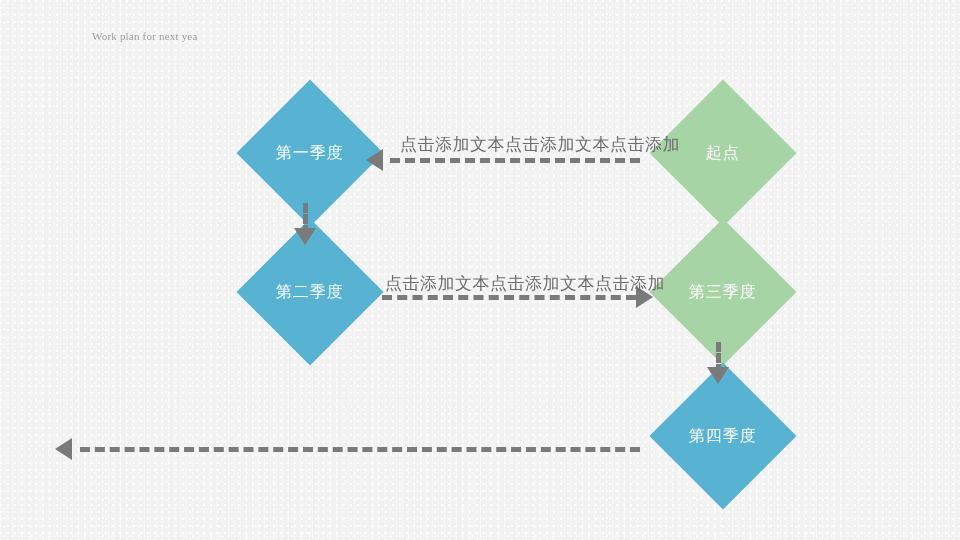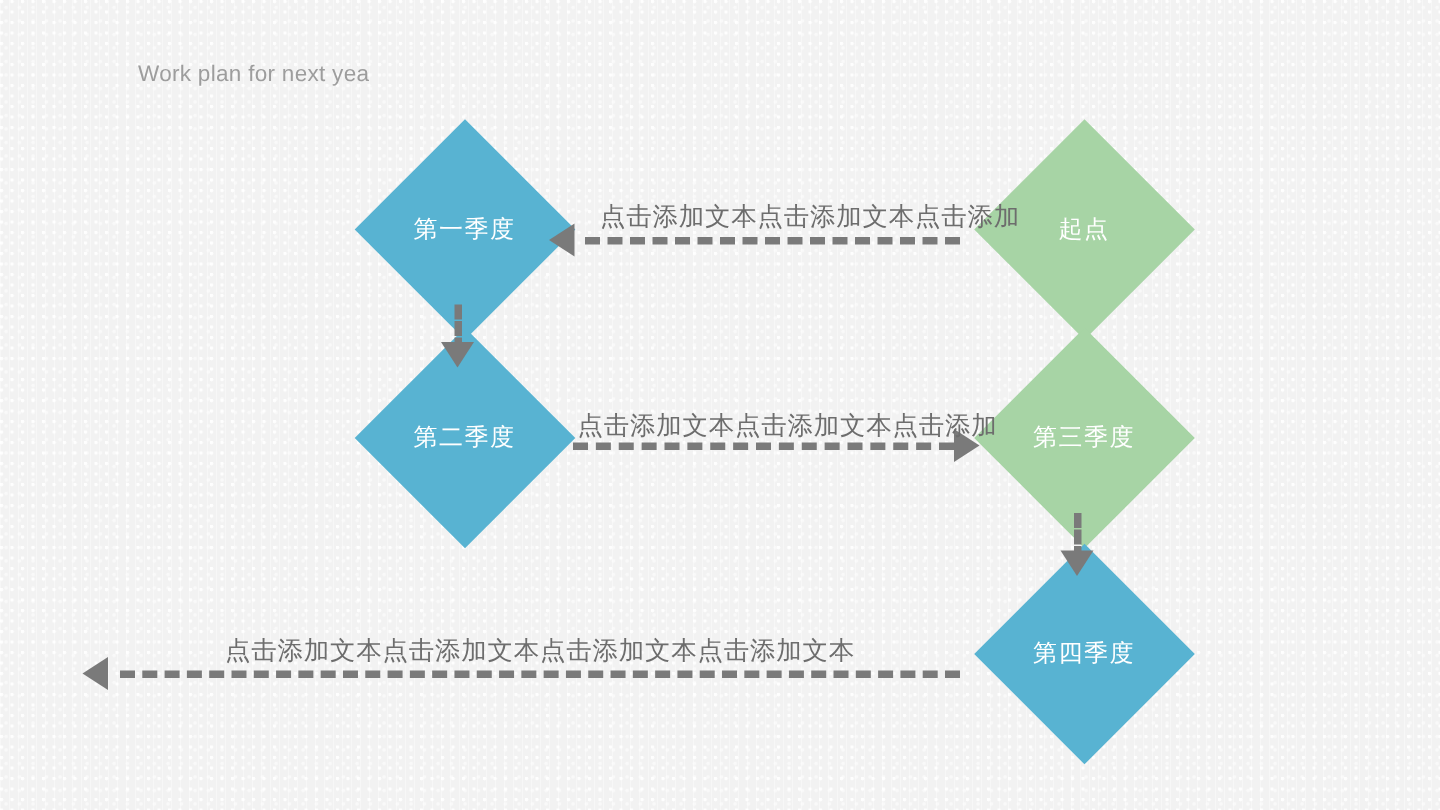--- a/index.html
+++ b/index.html
@@ -35,26 +35,27 @@
     width: 420px;
   }
   .title {
     font-size: 18px;
     line-height: 22px;
     color: #8a8a8a;
     letter-spacing: 1px;
     white-space: nowrap;
   }
   .subtitle {
-    font-size: 15px;
+    font-size: 11px;
     line-height: 16px;
     color: #9d9d9d;
     letter-spacing: 0.2px;
-    margin-top: 14px;
+    margin-top: 0;
     white-space: nowrap;
+    font-family: Liberation Serif, serif;
   }
 
   
   .diamond {
     position: absolute;
     width: 104px;
     height: 104px;
     transform: rotate(45deg);
     display: flex;
     align-items: center;
@@ -181,15 +182,14 @@
   <div class="conn-label" id="label-mid">点击添加文本点击添加文本点击添加</div>
 
   <div class="dashline-v" id="arrow-v1-line"></div>
   <div class="head-down" id="arrow-v1-head"></div>
 
   <div class="dashline-v" id="arrow-v2-line"></div>
   <div class="head-down" id="arrow-v2-head"></div>
 
   <div class="dashline-h" id="arrow-bot-line"></div>
   <div class="head-left" id="arrow-bot-head"></div>
-  <div class="conn-label" id="label-bot">点击添加文本点击添加文本点击添加文本点击添加文本</div>
 
 </div>
 
 </body></html>

